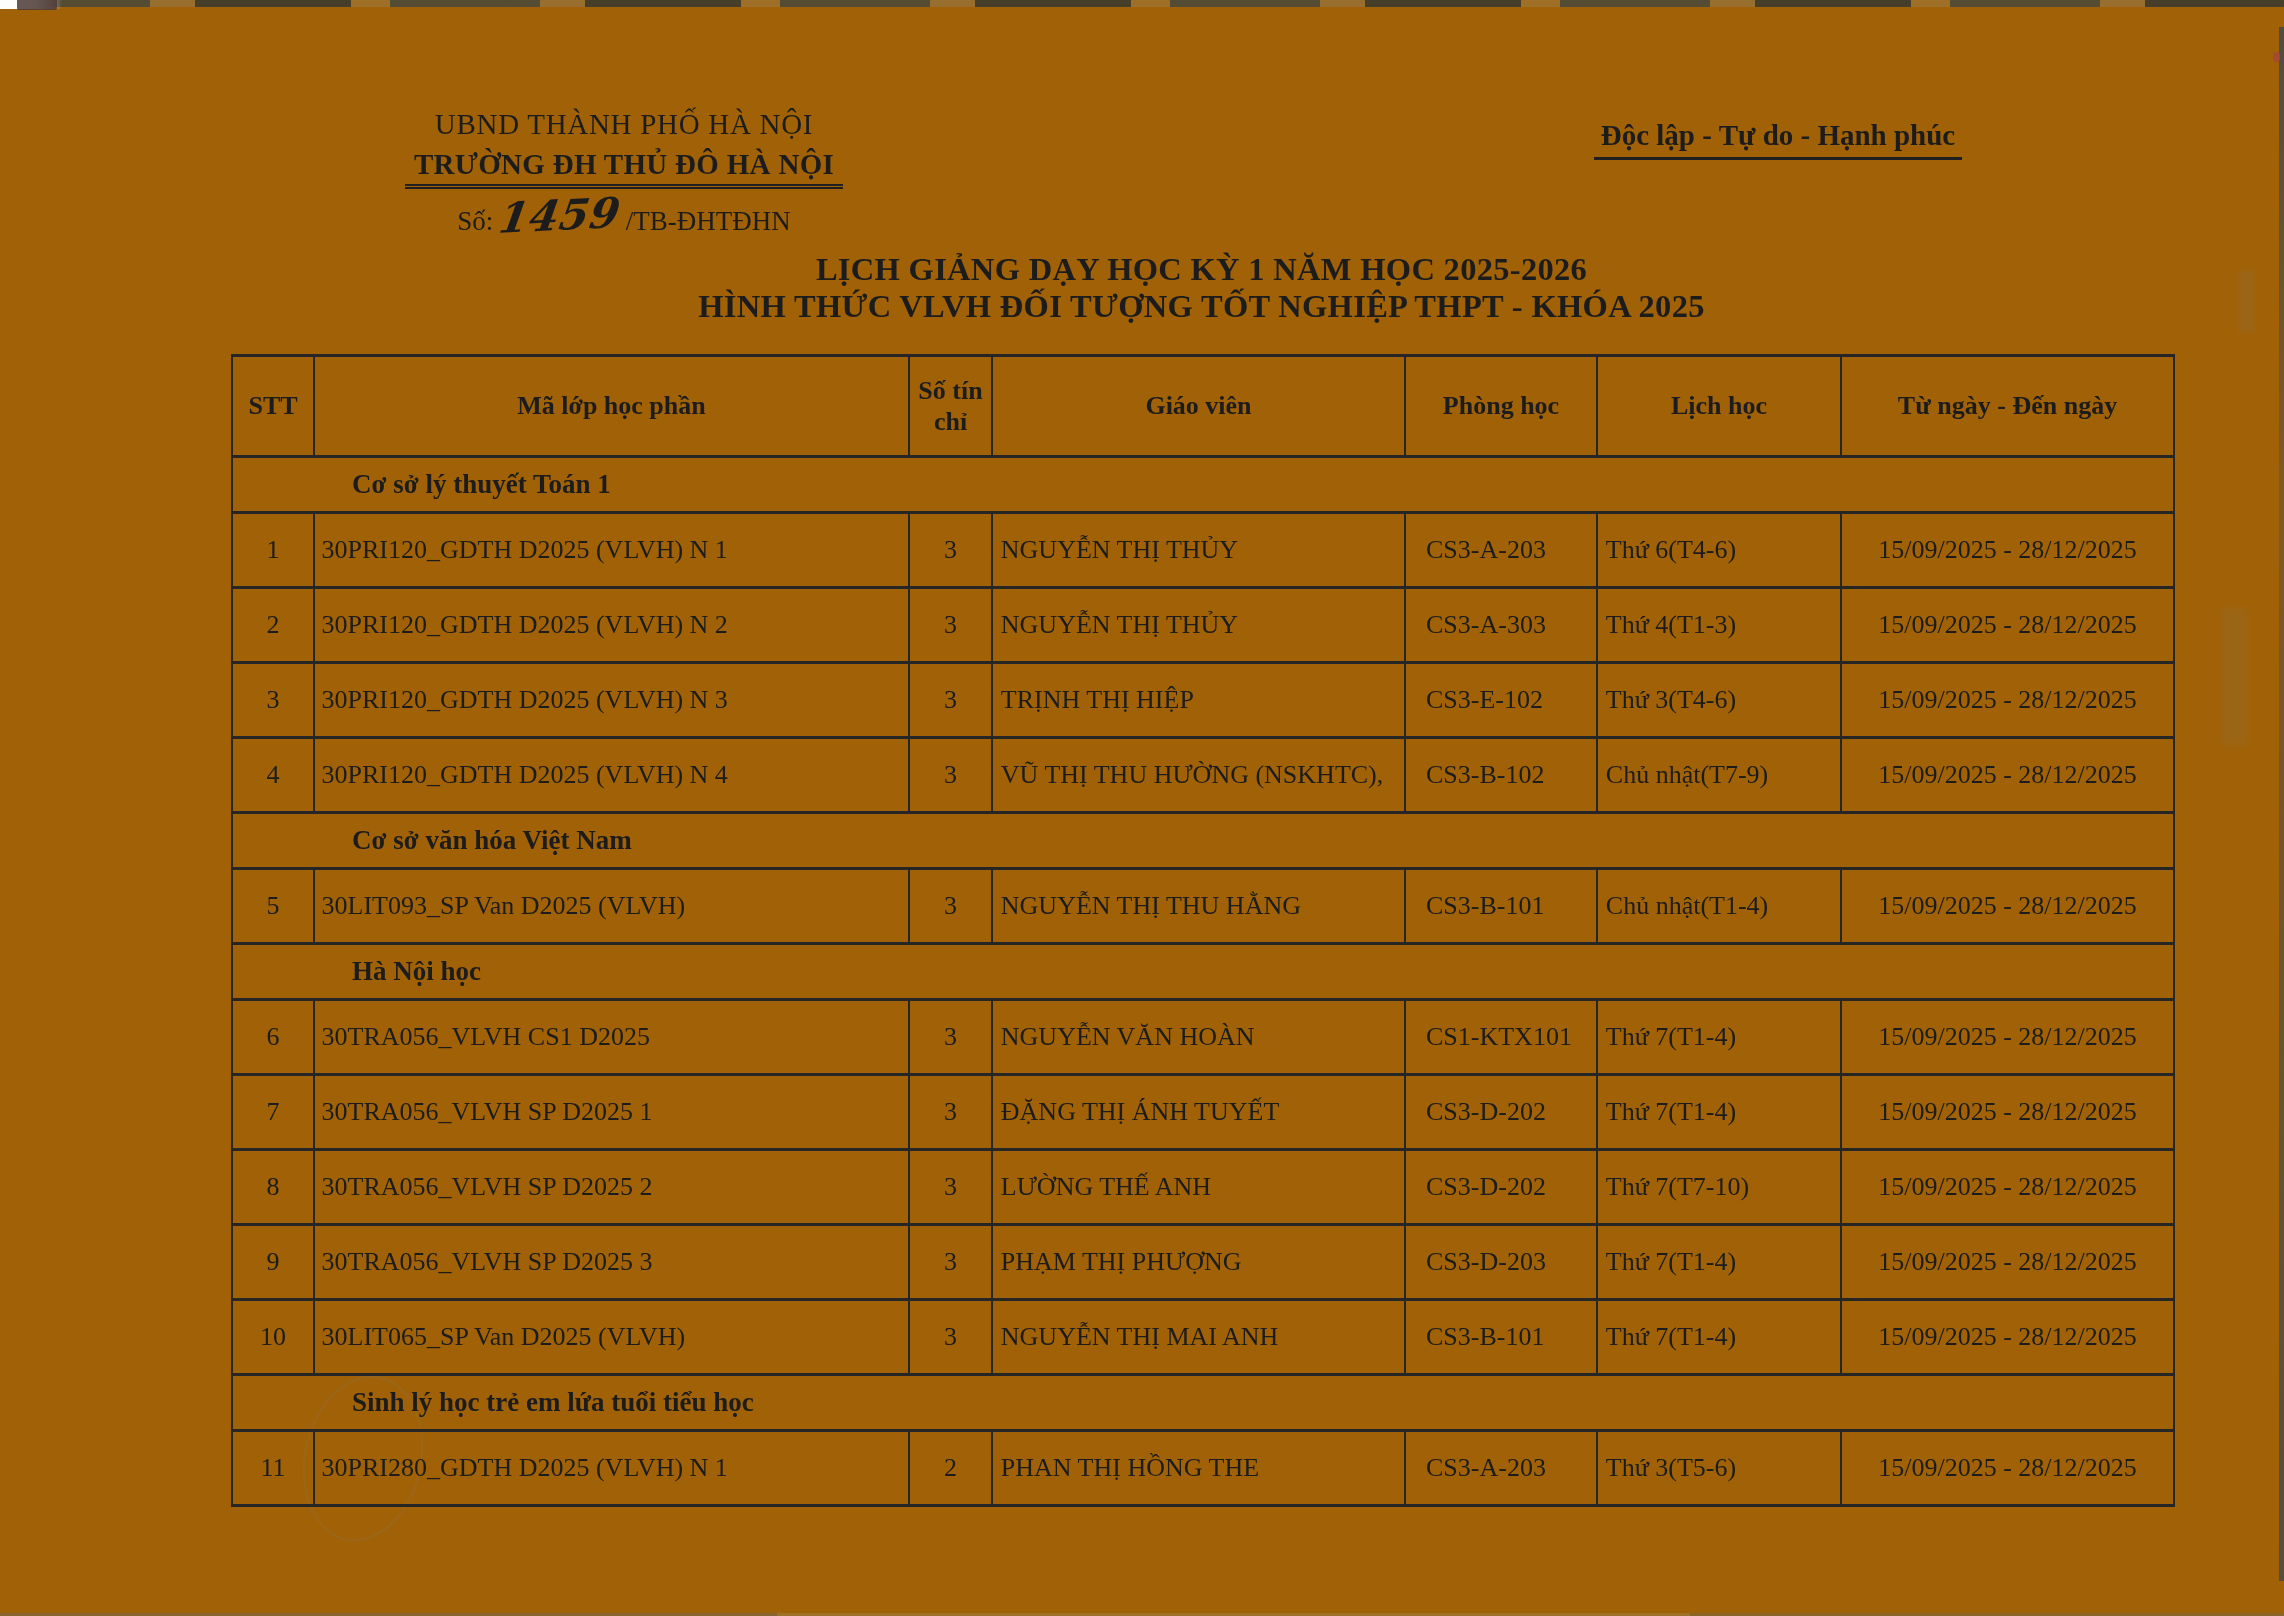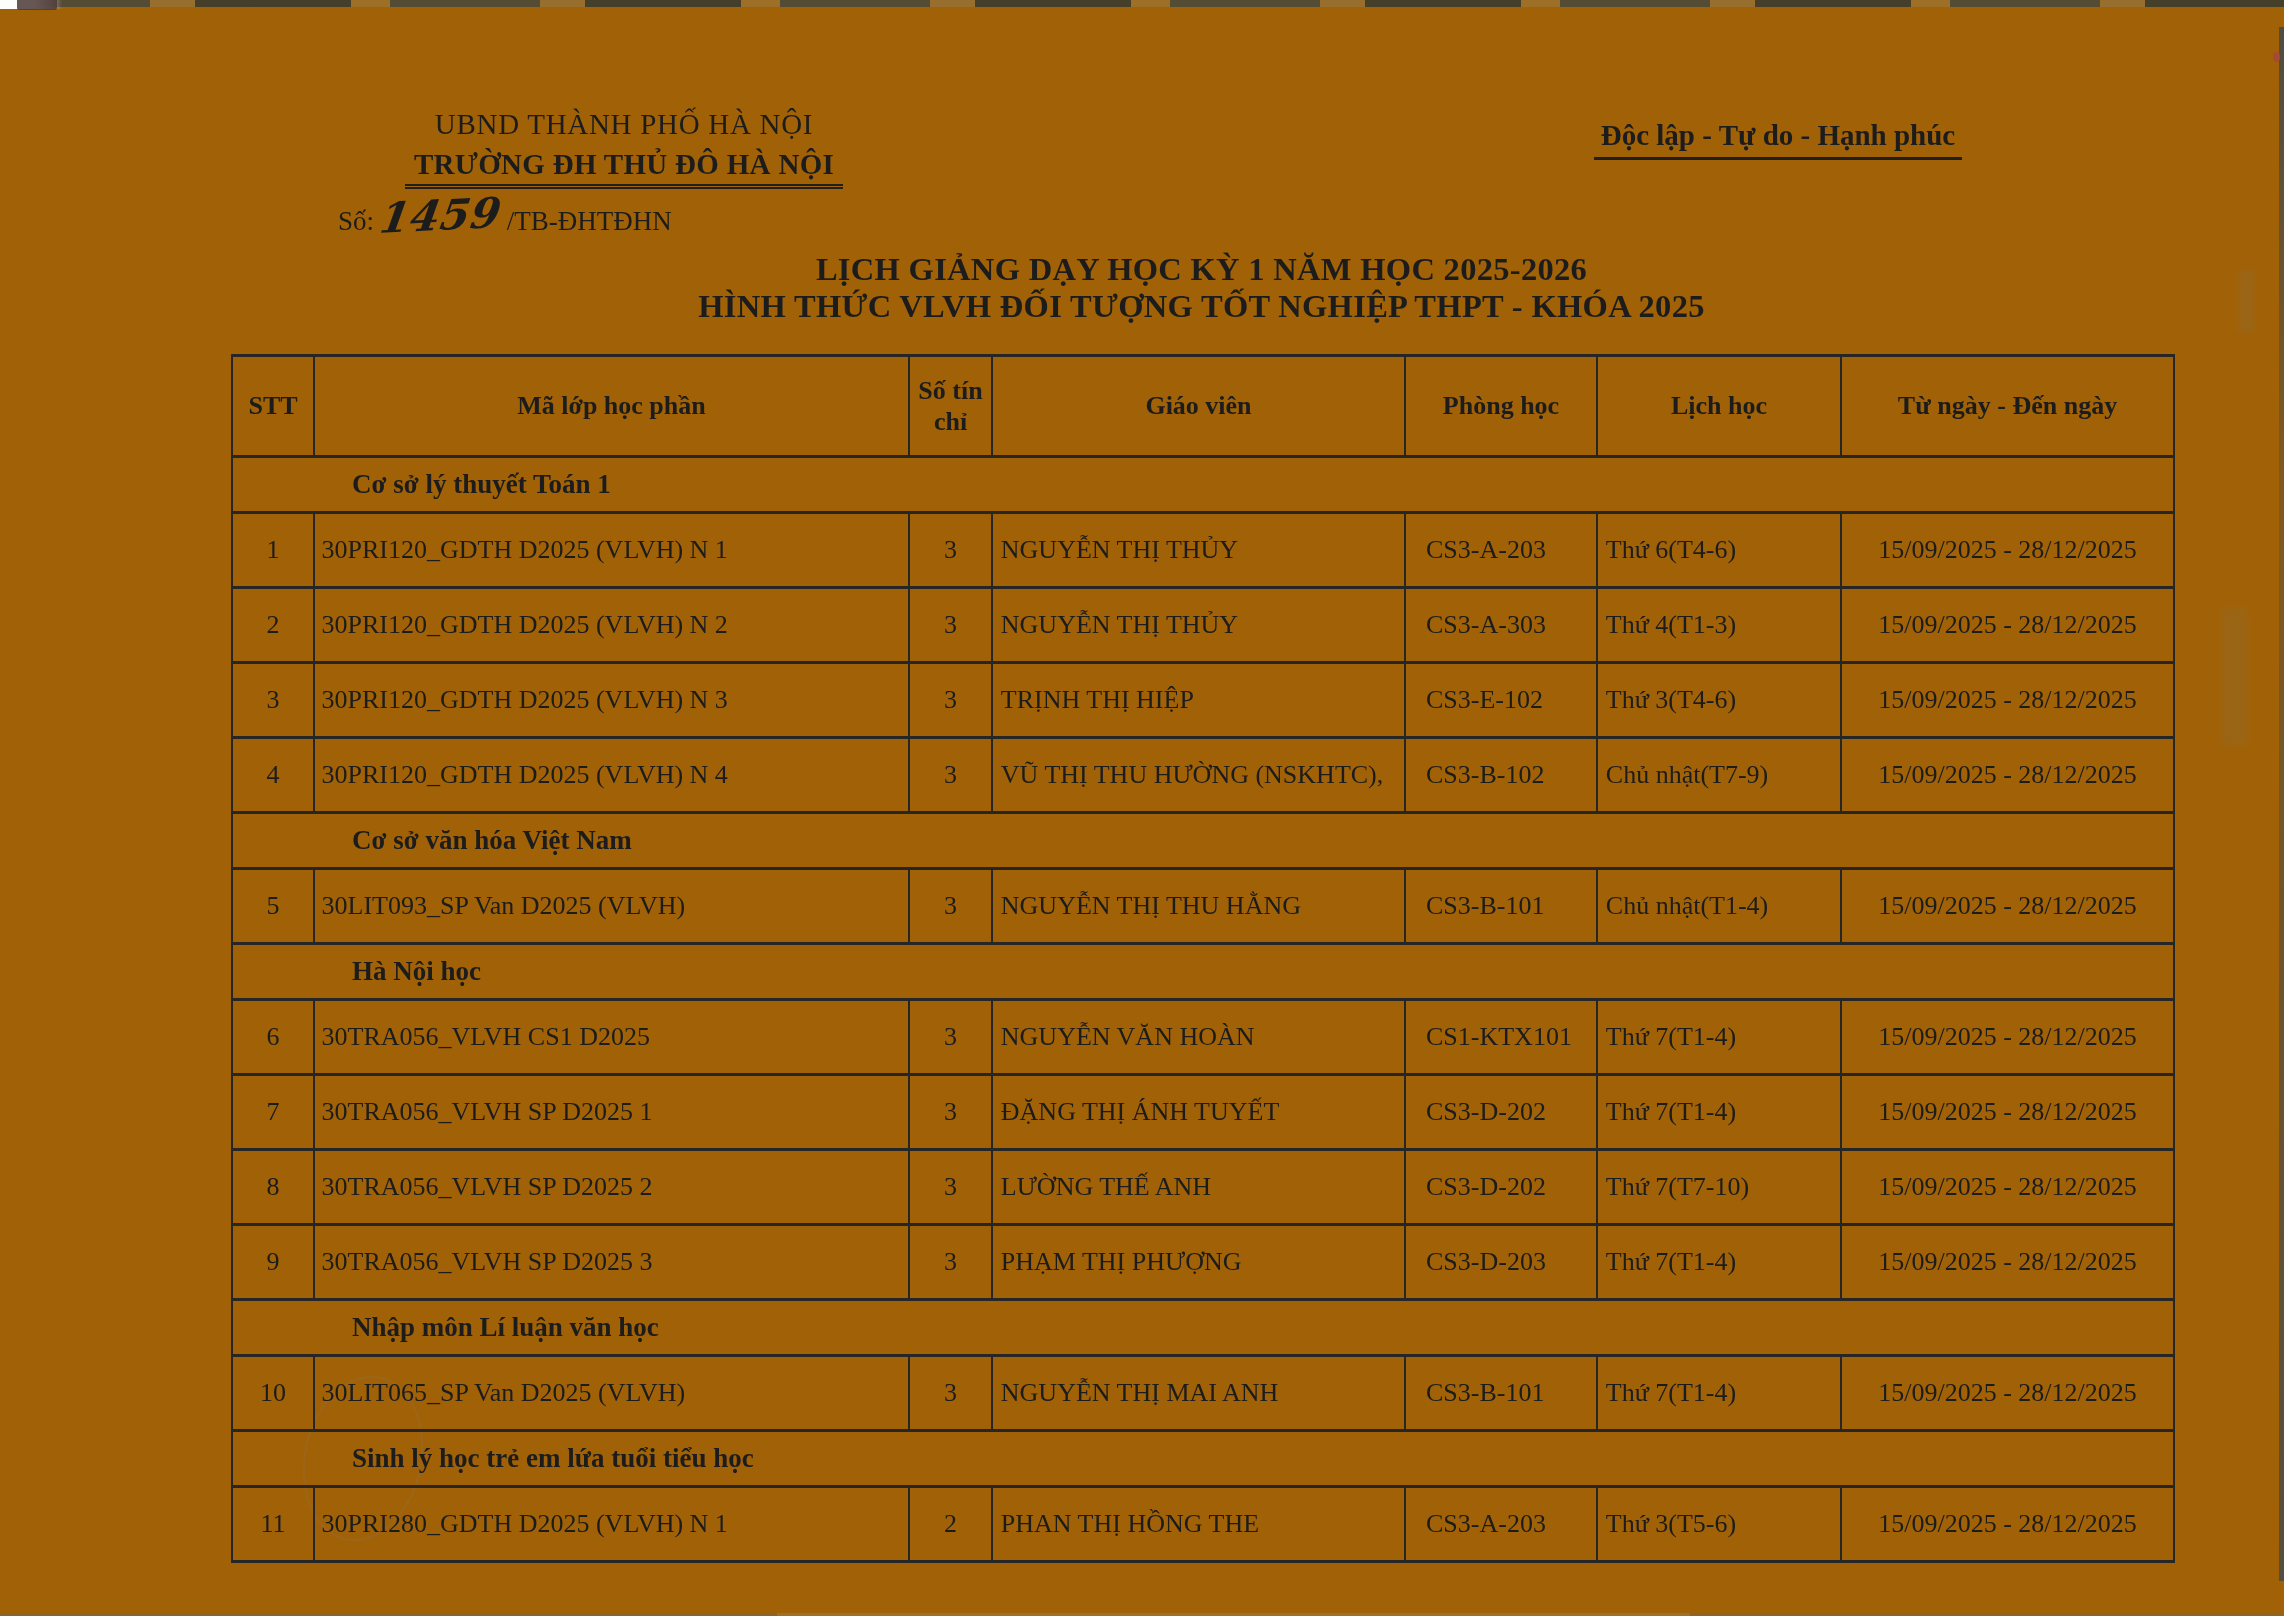--- a/index.html
+++ b/index.html
@@ -35,21 +35,21 @@
   .pencil-circle{
     position:absolute;left:304px;top:1375px;width:114px;height:163px;
     border:2px solid rgba(125,125,142,.15);border-radius:50%;
     transform:rotate(12deg);
   }
   
   .org-left{position:absolute;left:338px;top:108px;width:572px;text-align:center;}
   .org-left .l1{font-size:29px;letter-spacing:0.7px;}
   .org-left .l2{font-size:29px;font-weight:bold;margin-top:6.5px;letter-spacing:0.3px;}
   .org-left .l2 span{display:inline-block;padding:0 9px 3.9px 9px;border-bottom:5.2px double #202020;}
-  .doc-number{margin-top:5.2px;font-size:27px;display:flex;align-items:baseline;gap:3.9px;}
+  .doc-number{margin-top:5.2px;font-size:27px;display:flex;align-items:baseline;justify-content:center;gap:3.9px;}
   .doc-number .hand{
     font-family:"DejaVu Serif",serif;font-size:42px;font-weight:bold;font-style:italic;
     transform:skewX(-12deg) rotate(-3deg);display:inline-block;line-height:1;
     letter-spacing:0.7px;margin:0 2.6px;
   }
   .org-right{position:absolute;left:1404px;top:111px;width:748px;text-align:center;}
   .org-right .l1{font-size:29px;font-weight:bold;letter-spacing:0.3px;}
   .org-right .l2{font-size:29px;font-weight:bold;margin-top:7.8px;}
   .org-right .l2 span{display:inline-block;padding:0 6.5px 5.2px 6.5px;border-bottom:3.3px solid #202020;}
   
@@ -223,23 +223,20 @@
         </tr>
         <tr class="data-row">
           <td class="cell-stt">9</td>
           <td class="cell-code">30TRA056_VLVH SP D2025 3</td>
           <td class="cell-credits">3</td>
           <td class="cell-teacher">PHẠM THỊ PHƯỢNG</td>
           <td class="cell-room">CS3-D-203</td>
           <td class="cell-schedule">Thứ 7(T1-4)</td>
           <td class="cell-dates">15/09/2025 - 28/12/2025</td>
         </tr>
-        <tr class="section-row">
-          <td colspan="7">Nhập môn Lí luận văn học</td>
-        </tr>
         <tr class="data-row">
           <td class="cell-stt">10</td>
           <td class="cell-code">30LIT065_SP Van D2025 (VLVH)</td>
           <td class="cell-credits">3</td>
           <td class="cell-teacher">NGUYỄN THỊ MAI ANH</td>
           <td class="cell-room">CS3-B-101</td>
           <td class="cell-schedule">Thứ 7(T1-4)</td>
           <td class="cell-dates">15/09/2025 - 28/12/2025</td>
         </tr>
         <tr class="section-row">

